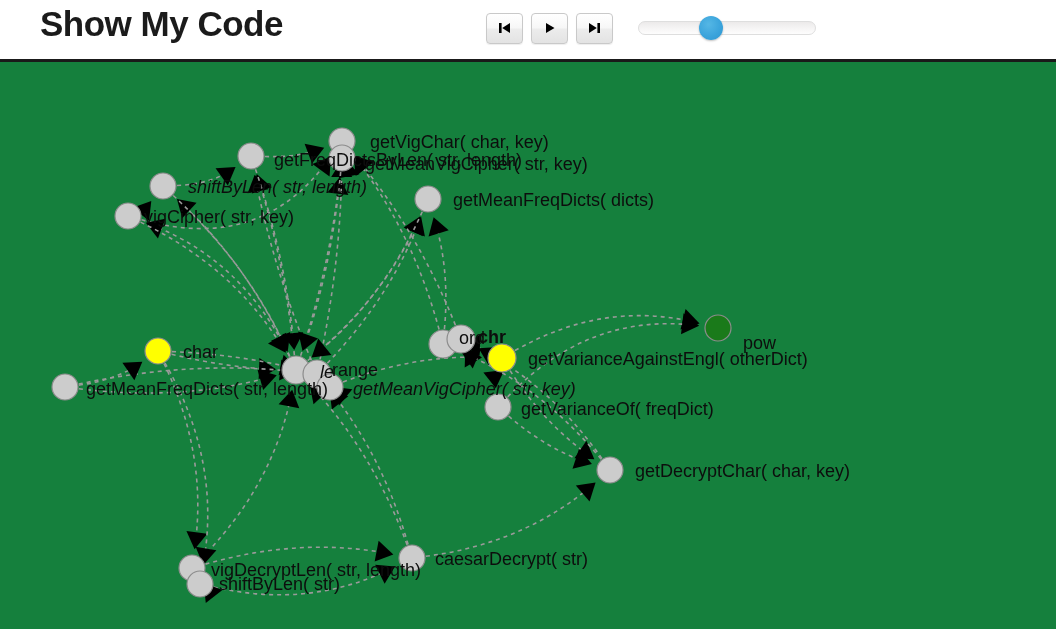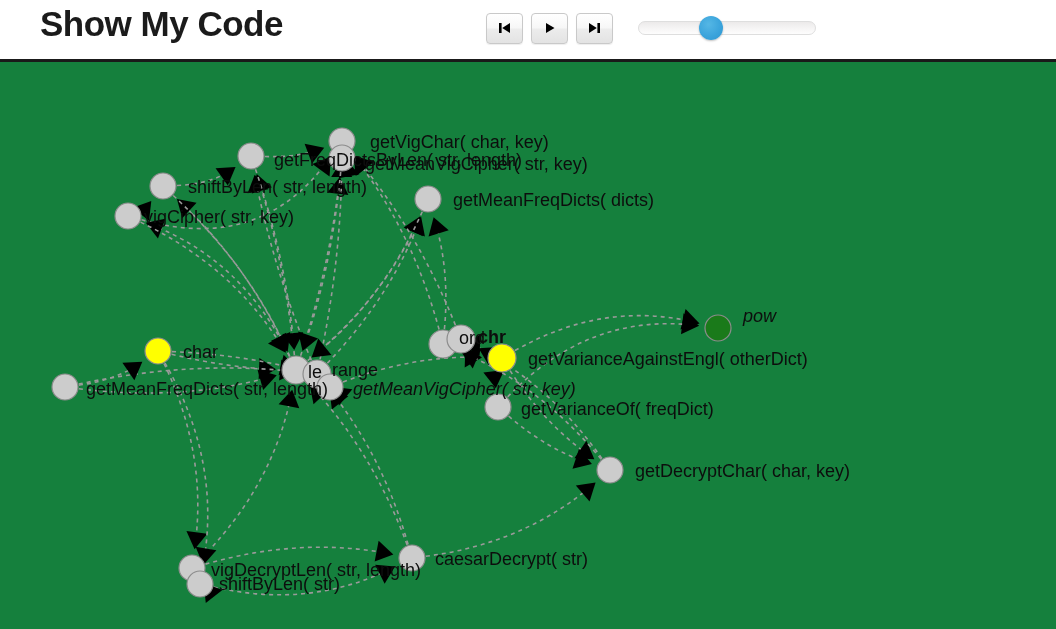--- a/index.html
+++ b/index.html
@@ -260,29 +260,29 @@
         <circle cx="610" cy="408" r="13" fill="#cccccc" stroke="#8c8c8c" stroke-width="1.2"></circle>
         <circle cx="412" cy="496" r="13" fill="#cccccc" stroke="#8c8c8c" stroke-width="1.2"></circle>
         <circle cx="192" cy="506" r="13" fill="#cccccc" stroke="#8c8c8c" stroke-width="1.2"></circle>
         <circle cx="200" cy="522" r="13" fill="#cccccc" stroke="#8c8c8c" stroke-width="1.2"></circle>
       </g>
   </svg>
   <div id="labels-layer">
       <div class="node-label" style="left: 370px; top: 70px;">getVigChar( char, key)</div>
       <div class="node-label" style="left: 274px; top: 88px;">getFreqDictsByLen( str, length)</div>
       <div class="node-label" style="left: 365px; top: 92px;">getMeanVigCipher( str, key)</div>
-      <div class="node-label" style="left: 188px; top: 115px;">shiftByLen( str, length)</div>
+      <div class="node-label" style="left: 188px; top: 115px; font-style: italic;">shiftByLen( str, length)</div>
       <div class="node-label" style="left: 144px; top: 145px;">vigCipher( str, key)</div>
       <div class="node-label" style="left: 453px; top: 128px;">getMeanFreqDicts( dicts)</div>
-      <div class="node-label" style="left: 743px; top: 244px; font-style: italic;">pow</div>
+      <div class="node-label" style="left: 743px; top: 271px;">pow</div>
       <div class="node-label" style="left: 459px; top: 266px;">ord</div>
       <div class="node-label" style="left: 478px; top: 265px; font-weight: bold;">chr</div>
       <div class="node-label" style="left: 183px; top: 280px;">char</div>
       <div class="node-label" style="left: 528px; top: 287px;">getVarianceAgainstEngl( otherDict)</div>
-      <div class="node-label" style="left: 308px; top: 300px;">le</div>
+      <div class="node-label" style="left: 320px; top: 300px; font-style: italic;">le</div>
       <div class="node-label" style="left: 332px; top: 298px;">range</div>
       <div class="node-label" style="left: 86px; top: 317px;">getMeanFreqDicts( str, length)</div>
       <div class="node-label" style="left: 353px; top: 317px; font-style: italic;">getMeanVigCipher( str, key)</div>
       <div class="node-label" style="left: 521px; top: 337px;">getVarianceOf( freqDict)</div>
       <div class="node-label" style="left: 635px; top: 399px;">getDecryptChar( char, key)</div>
       <div class="node-label" style="left: 435px; top: 487px;">caesarDecrypt( str)</div>
       <div class="node-label" style="left: 211px; top: 498px;">vigDecryptLen( str, length)</div>
       <div class="node-label" style="left: 219px; top: 512px;">shiftByLen( str)</div>
     </div>
 </div>

